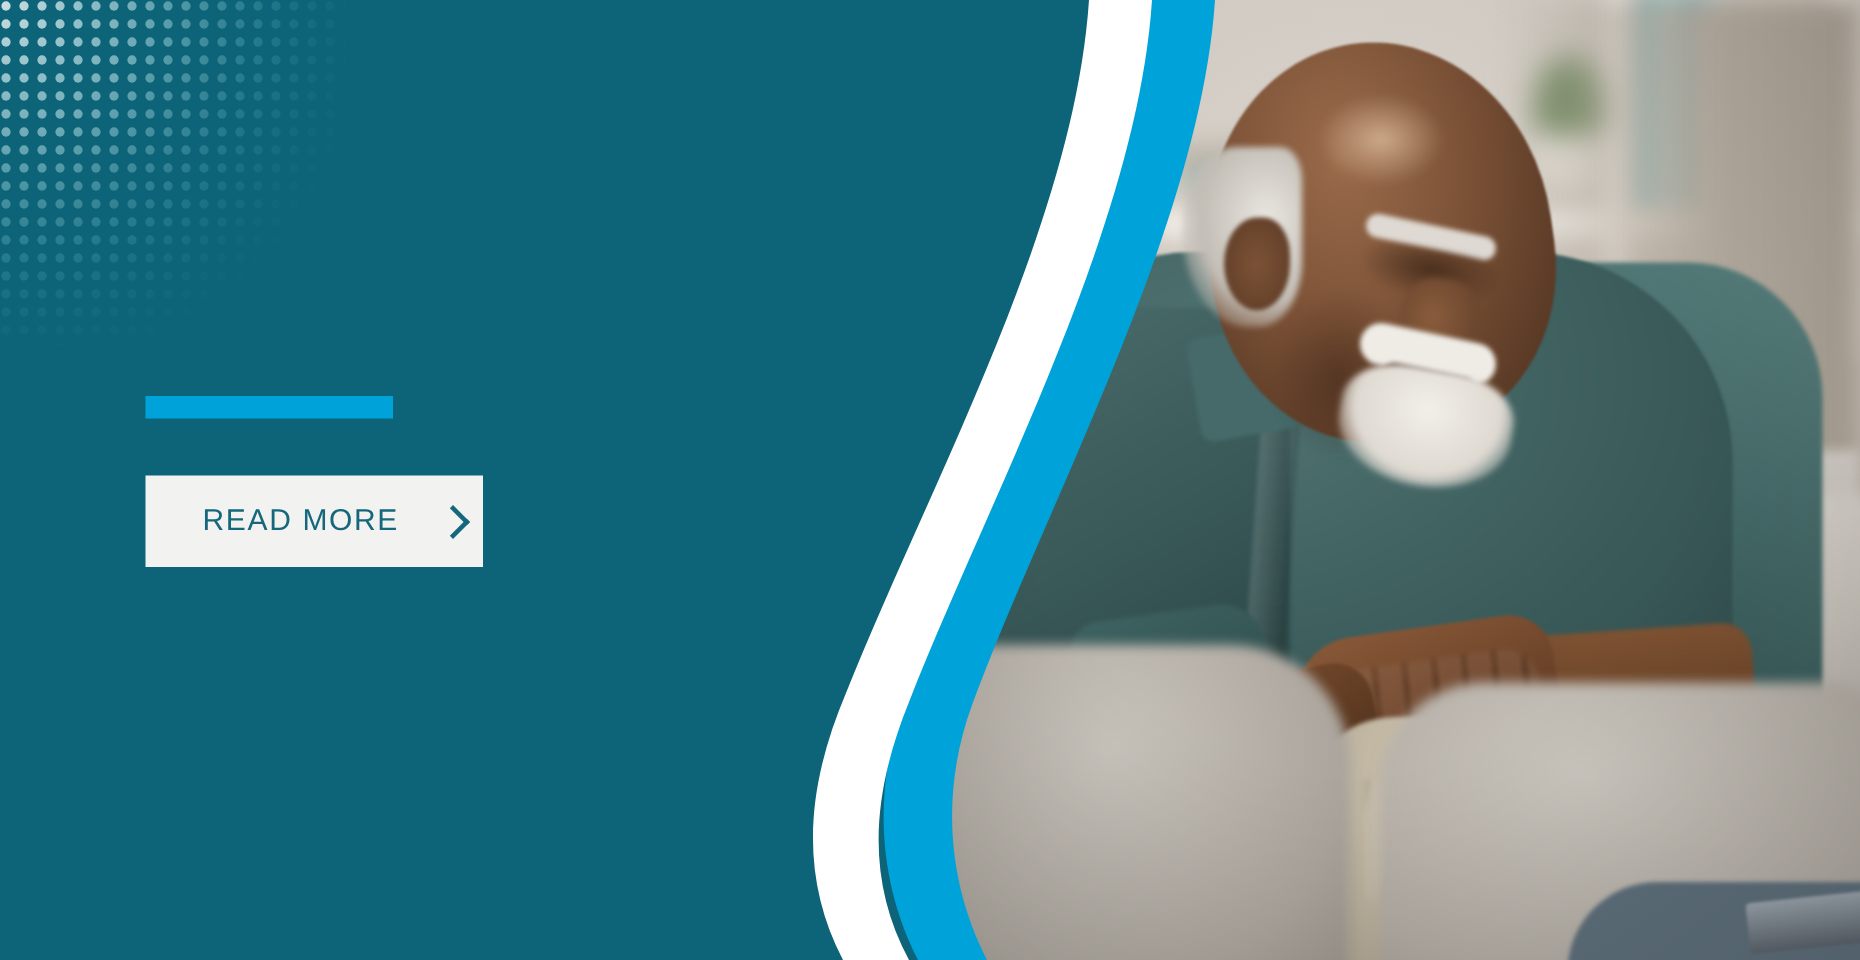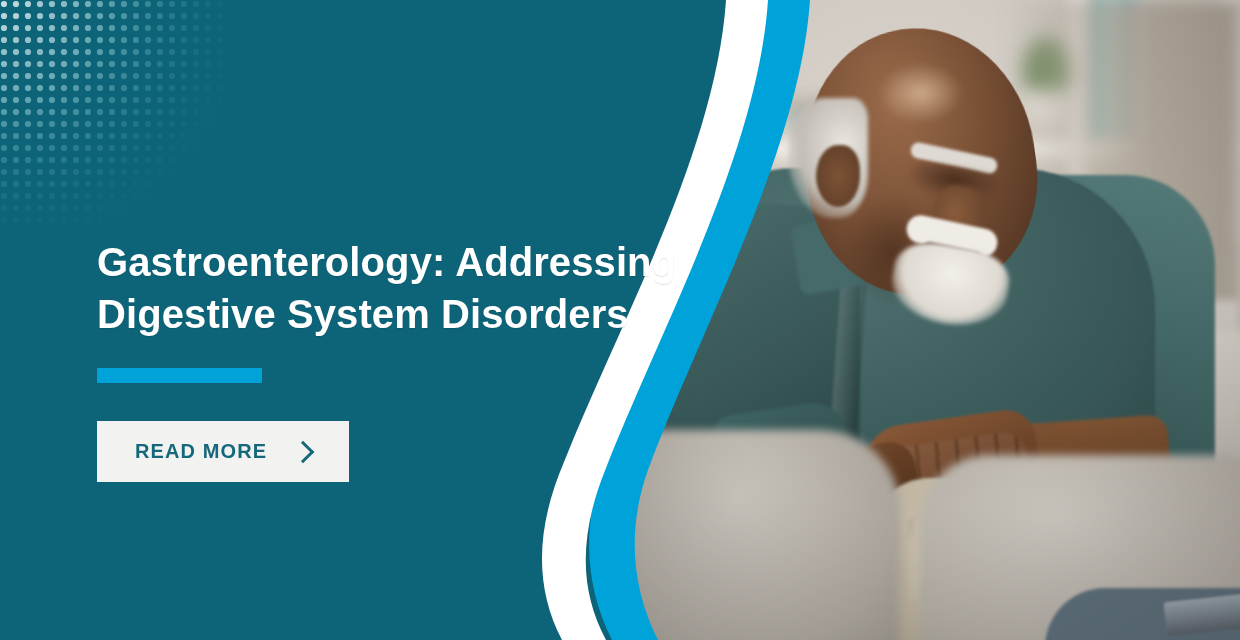--- a/index.html
+++ b/index.html
@@ -411,24 +411,24 @@
     background: #00a3d9;
   }
   .read-more-btn {
     margin-top: 38px;
     display: inline-flex;
     align-items: center;
     gap: 26px;
     background: #f2f2f0;
     color: #15687c;
     border: none;
-    padding: 19px 38px 19px 38px;
+    padding: 19px 12px 19px 38px;
     font-family: "Liberation Sans", sans-serif;
     font-size: 20px;
-    font-weight: 700;
+    font-weight: 400;
     letter-spacing: 1.1px;
     cursor: pointer;
   }
   .chev {
     display: inline-block;
     width: 13px;
     height: 13px;
     border-top: 3.2px solid #15687c;
     border-right: 3.2px solid #15687c;
     transform: rotate(45deg);
@@ -524,24 +524,20 @@
         <circle cx="4" cy="4" r="3.1" fill="#ffffff"></circle>
       </pattern>
       <mask id="dotmask">
         <rect x="0" y="0" width="230" height="230" fill="url(#dots)"></rect>
       </mask>
     </defs>
     <rect x="0" y="0" width="230" height="230" fill="url(#fade)" mask="url(#dotmask)"></rect>
   </svg>
 
   <div class="content">
-    <h1 class="headline">
-      <span>Gastroenterology: Addressing</span><br>
-      <span>Digestive System Disorders</span>
-    </h1>
 
     <div class="accent-bar"></div>
 
     <button class="read-more-btn">
       <span>READ MORE</span>
       <span class="chev"></span>
     </button>
   </div>
 
 </div>

